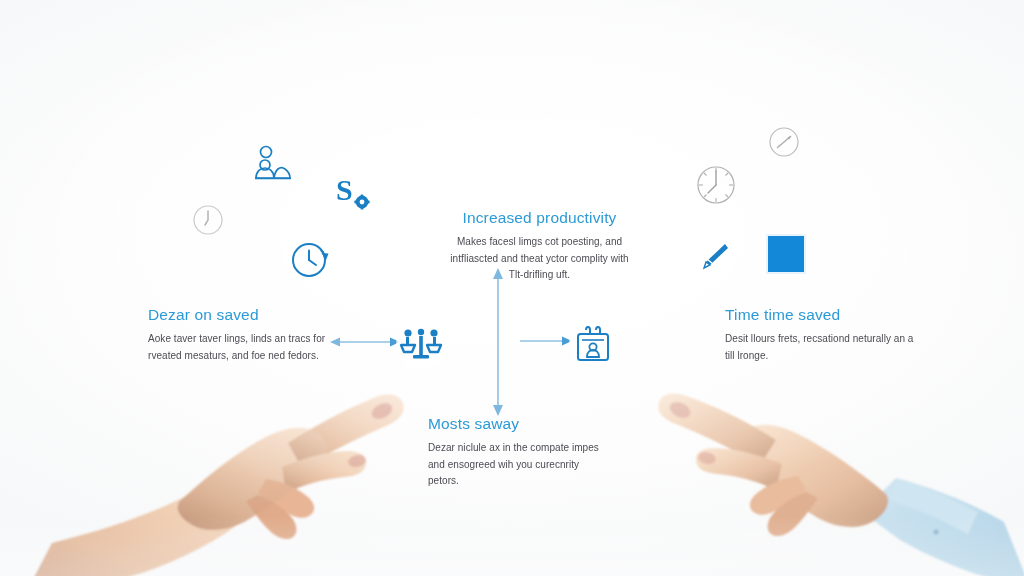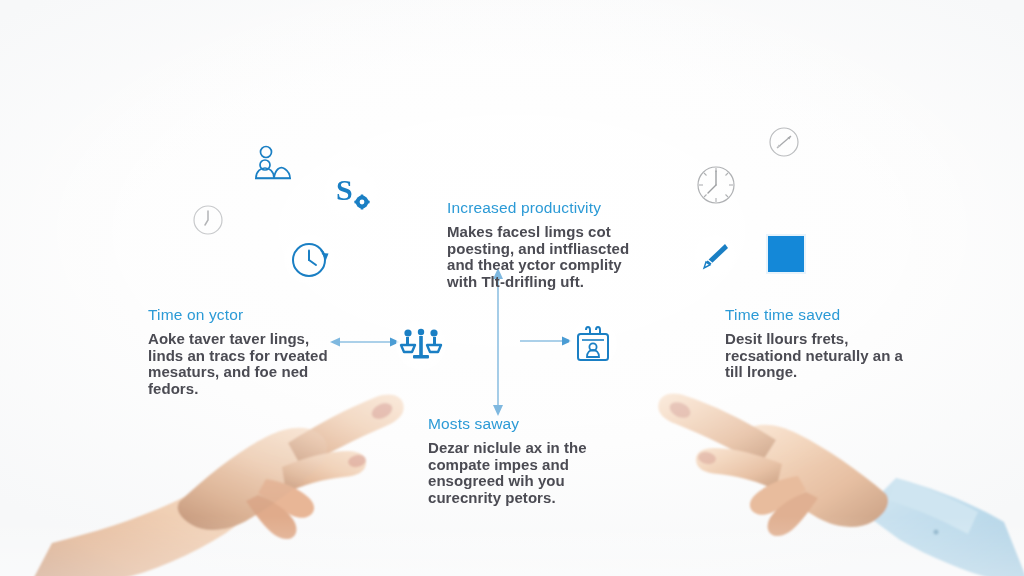--- a/index.html
+++ b/index.html
@@ -36,30 +36,29 @@
   .block h3 {
     margin: 0 0 7px 0;
     font-size: 15.5px;
     font-weight: 400;
     color: #2b9ad6;
     letter-spacing: 0.15px;
     white-space: nowrap;
   }
   .block p {
     margin: 0;
-    font-size: 15px;
+    font-size: 10px;
     line-height: 16.5px;
     color: #4b4b53;
     letter-spacing: 0.05px;
-    font-weight: bold;
   }
   .blur-soft { filter: blur(0.35px); }
 
   #block-left   { left: 148px; top: 306px; width: 200px; }
-  #block-top    { left: 447px; top: 199px; width: 185px; }
+  #block-top    { left: 447px; top: 209px; width: 185px; text-align: center; }
   #block-bottom { left: 428px; top: 415px; width: 180px; }
   #block-right  { left: 725px; top: 306px; width: 195px; }
 
   
   .arrow-svg { position: absolute; overflow: visible; }
   #arrow-horizontal-left { left: 330px; top: 332px; }
   #arrow-center-vertical { left: 488px; top: 268px; }
   #arrow-horizontal-right { left: 520px; top: 333px; }
 
   
@@ -305,21 +304,21 @@
       <path d="M12 27 L16 30 L10 33 Z" fill="#ffffff" stroke="#1a7fc4" stroke-width="1.4"></path>
       <path d="M13 24 L19 29" stroke="#ffffff" stroke-width="1.3"></path>
     </svg>
   </div>
 
   <div class="icon-wrap" id="icon-blue-square">
     <div class="blue-square"></div>
   </div>
 
   <div class="block blur-soft" id="block-left">
-    <h3>Time on yctor</h3>
+    <h3>Dezar on saved</h3>
     <p>Aoke taver taver lings, linds an tracs for rveated mesaturs, and foe ned fedors.</p>
   </div>
 
   <div class="block blur-soft" id="block-top">
     <h3>Increased productivity</h3>
     <p>Makes facesl limgs cot poesting, and intfliascted and theat yctor complity with Tlt-drifling uft.</p>
   </div>
 
   <div class="block blur-soft" id="block-right">
     <h3>Time time saved</h3>

